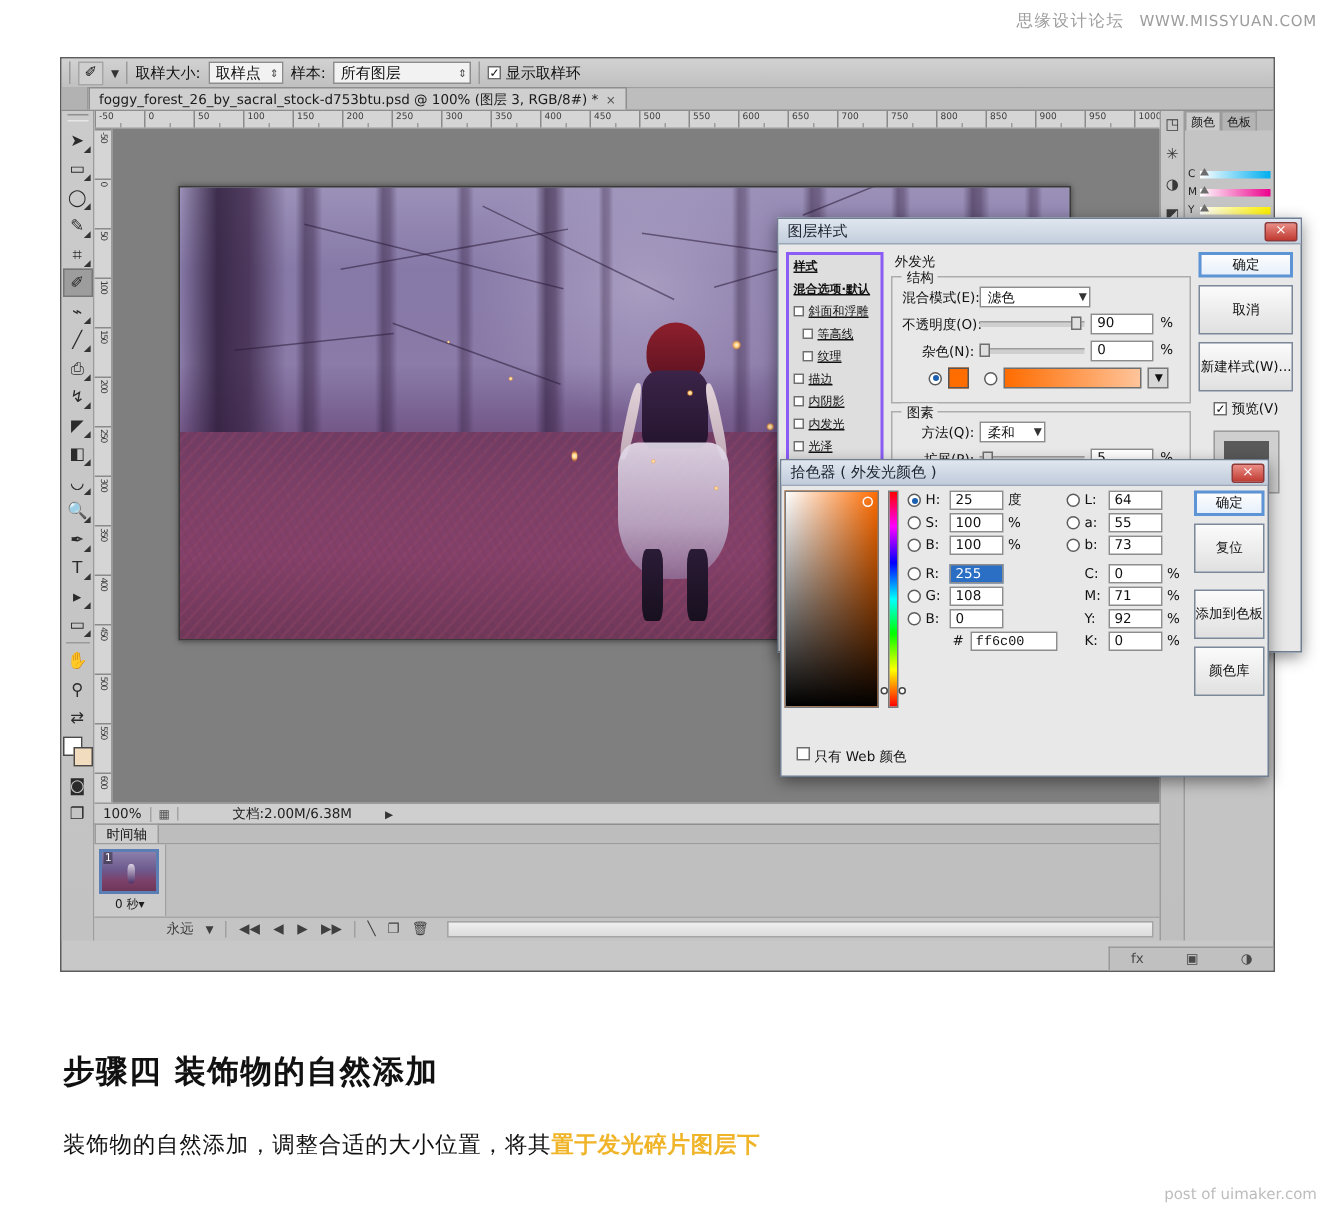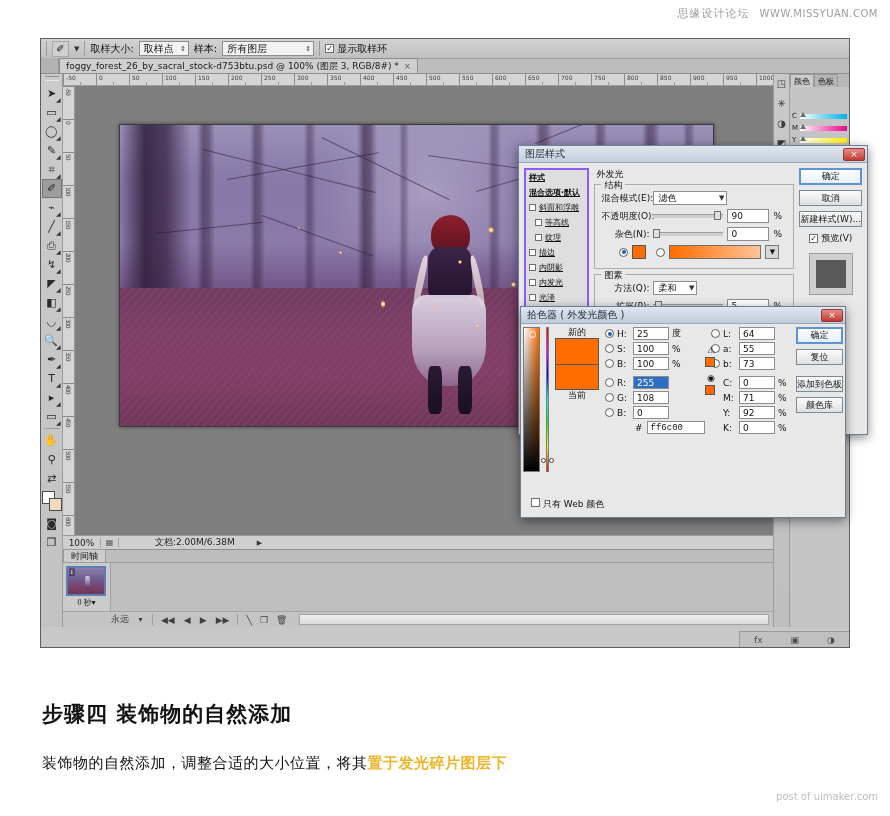--- a/index.html
+++ b/index.html
@@ -190,21 +190,21 @@
     display:flex;align-items:center;font-size:9px;color:#1e1e1e;
   }
   .sb-zoom{width:38px;text-align:center;border-right:1px solid #a4a4a4;}
   .sb-icon{width:18px;text-align:center;border-right:1px solid #a4a4a4;color:#555;font-size:8px;}
   .sb-doc{padding-left:36px;white-space:nowrap;}
   .sb-arrow{margin-left:22px;font-size:7px;color:#333;}
 
   
   .ps-timeline{
     height:78px;background:#c4c4c4;border-top:1px solid #8f8f8f;
-    display:flex;flex-direction:column;font-family:Liberation Serif, serif;
+    display:flex;flex-direction:column;
   }
   .tl-tabs{height:13px;background:#bdbdbd;border-bottom:1px solid #9b9b9b;display:flex;align-items:flex-end;}
   .tl-tab{font-size:9px;color:#161616;background:#cdcdcd;border:1px solid #9b9b9b;border-bottom:none;padding:0 7px;height:13px;display:flex;align-items:center;}
   .tl-main{flex:1;display:flex;background:#bfbfbf;}
   .tl-frames{width:48px;background:#cbcbcb;border-right:1px solid #a0a0a0;padding:3px;}
   .tl-frame{
     width:40px;height:30px;border:2px solid #5b7fb5;position:relative;overflow:hidden;
     background:linear-gradient(to bottom,#8b7fab 0%,#6d5a8e 45%,#7d4068 75%,#6d3758 100%);
   }
   .tl-frame .n{position:absolute;left:1px;top:0;font-size:7px;color:#fff;background:rgba(0,0,0,.35);padding:0 1px;line-height:8px;}
@@ -304,21 +304,21 @@
     font-size:9px;display:flex;align-items:center;padding-left:3px;
   }
   .funit{ font-size:9px;width:14px; }
   .radio{ width:9px;height:9px;border:1px solid #5d5d5d;border-radius:50%;background:#fff;display:flex;align-items:center;justify-content:center; }
   .radio.on::after{ content:"";width:4px;height:4px;border-radius:50%;background:#1b5fb0; }
   .swatch-sq{ width:14px;height:14px;border:1px solid #555; }
   .grad-box{ width:92px;height:14px;border:1px solid #6f6f6f;background:linear-gradient(90deg,#ff6c00,#ffb27a); }
   .grad-arrow{ width:14px;height:14px;border:1px solid #7a7a7a;background:#d7d7d7;display:flex;align-items:center;justify-content:center;font-size:7px; }
   .ls-right{ width:72px;display:flex;flex-direction:column;gap:5px;align-items:stretch; }
   .btn{
-    height:16px;border:1px solid #7b8899;background:linear-gradient(#fbfbfb,#e0e0e0);
+    height:33px;border:1px solid #7b8899;background:linear-gradient(#fbfbfb,#e0e0e0);
     font-size:9px;color:#111;display:flex;align-items:center;justify-content:center;white-space:nowrap;
   }
   .btn.primary{ border:2px solid #5d94d6; background:linear-gradient(#fdfdfd,#e6f0fb); height:17px; }
   .preview-row{ display:flex;align-items:center;gap:3px;font-size:9px;color:#111;justify-content:center; }
   .ls-thumb{ width:44px;height:42px;background:#cfcfcf;border:1px solid #9c9c9c;padding:6px;margin:3px auto 0; }
   .ls-thumb div{ width:100%;height:100%;background:#595959; }
 
   
   #color-picker{ left:520px; top:306px; width:326px; height:212px; }
   #color-picker .dlg-title{ background:linear-gradient(#dfe6ef,#c0cbdb); }
@@ -847,30 +847,20 @@
 
     <div class="cp-field" style="background-image: linear-gradient(to top, rgb(0, 0, 0), rgba(0, 0, 0, 0)), linear-gradient(to right, rgb(255, 255, 255), rgba(255, 255, 255, 0)); background-color: rgb(255, 108, 0);">
       <span class="ring"></span>
     </div>
 
     <div class="cp-hue">
       <span class="mk" style="bottom:8px"></span>
       <span class="mk r" style="bottom:8px"></span>
     </div>
 
-    <div class="cp-mid">
-      <div class="cp-newlbl">新的</div>
-      <div class="cp-newsw" id="cp-new" style="background: rgb(255, 108, 0);"></div>
-      <div class="cp-cursw" id="cp-cur" style="background: rgb(255, 108, 0);"></div>
-      <div class="cp-curlbl">当前</div>
-      <div style="position:absolute;left:186px;top:38px;font-size:9px;color:#111;">⚠</div>
-      <div style="position:absolute;left:184px;top:50px;width:10px;height:10px;background:#ff6c00;border:1px solid #555;"></div>
-      <div style="position:absolute;left:186px;top:66px;font-size:9px;color:#111;">◉</div>
-      <div style="position:absolute;left:184px;top:78px;width:10px;height:10px;background:#ff6600;border:1px solid #555;"></div>
-    </div>
 
     <div class="cp-fields">
       <div class="cp-r">
         <span class="radio on"></span>
         <span class="lb">H:</span>
         <span class="cp-in">25</span>
         <span class="cp-u">度</span>
       </div>
       <div class="cp-r">
         <span class="radio"></span>

